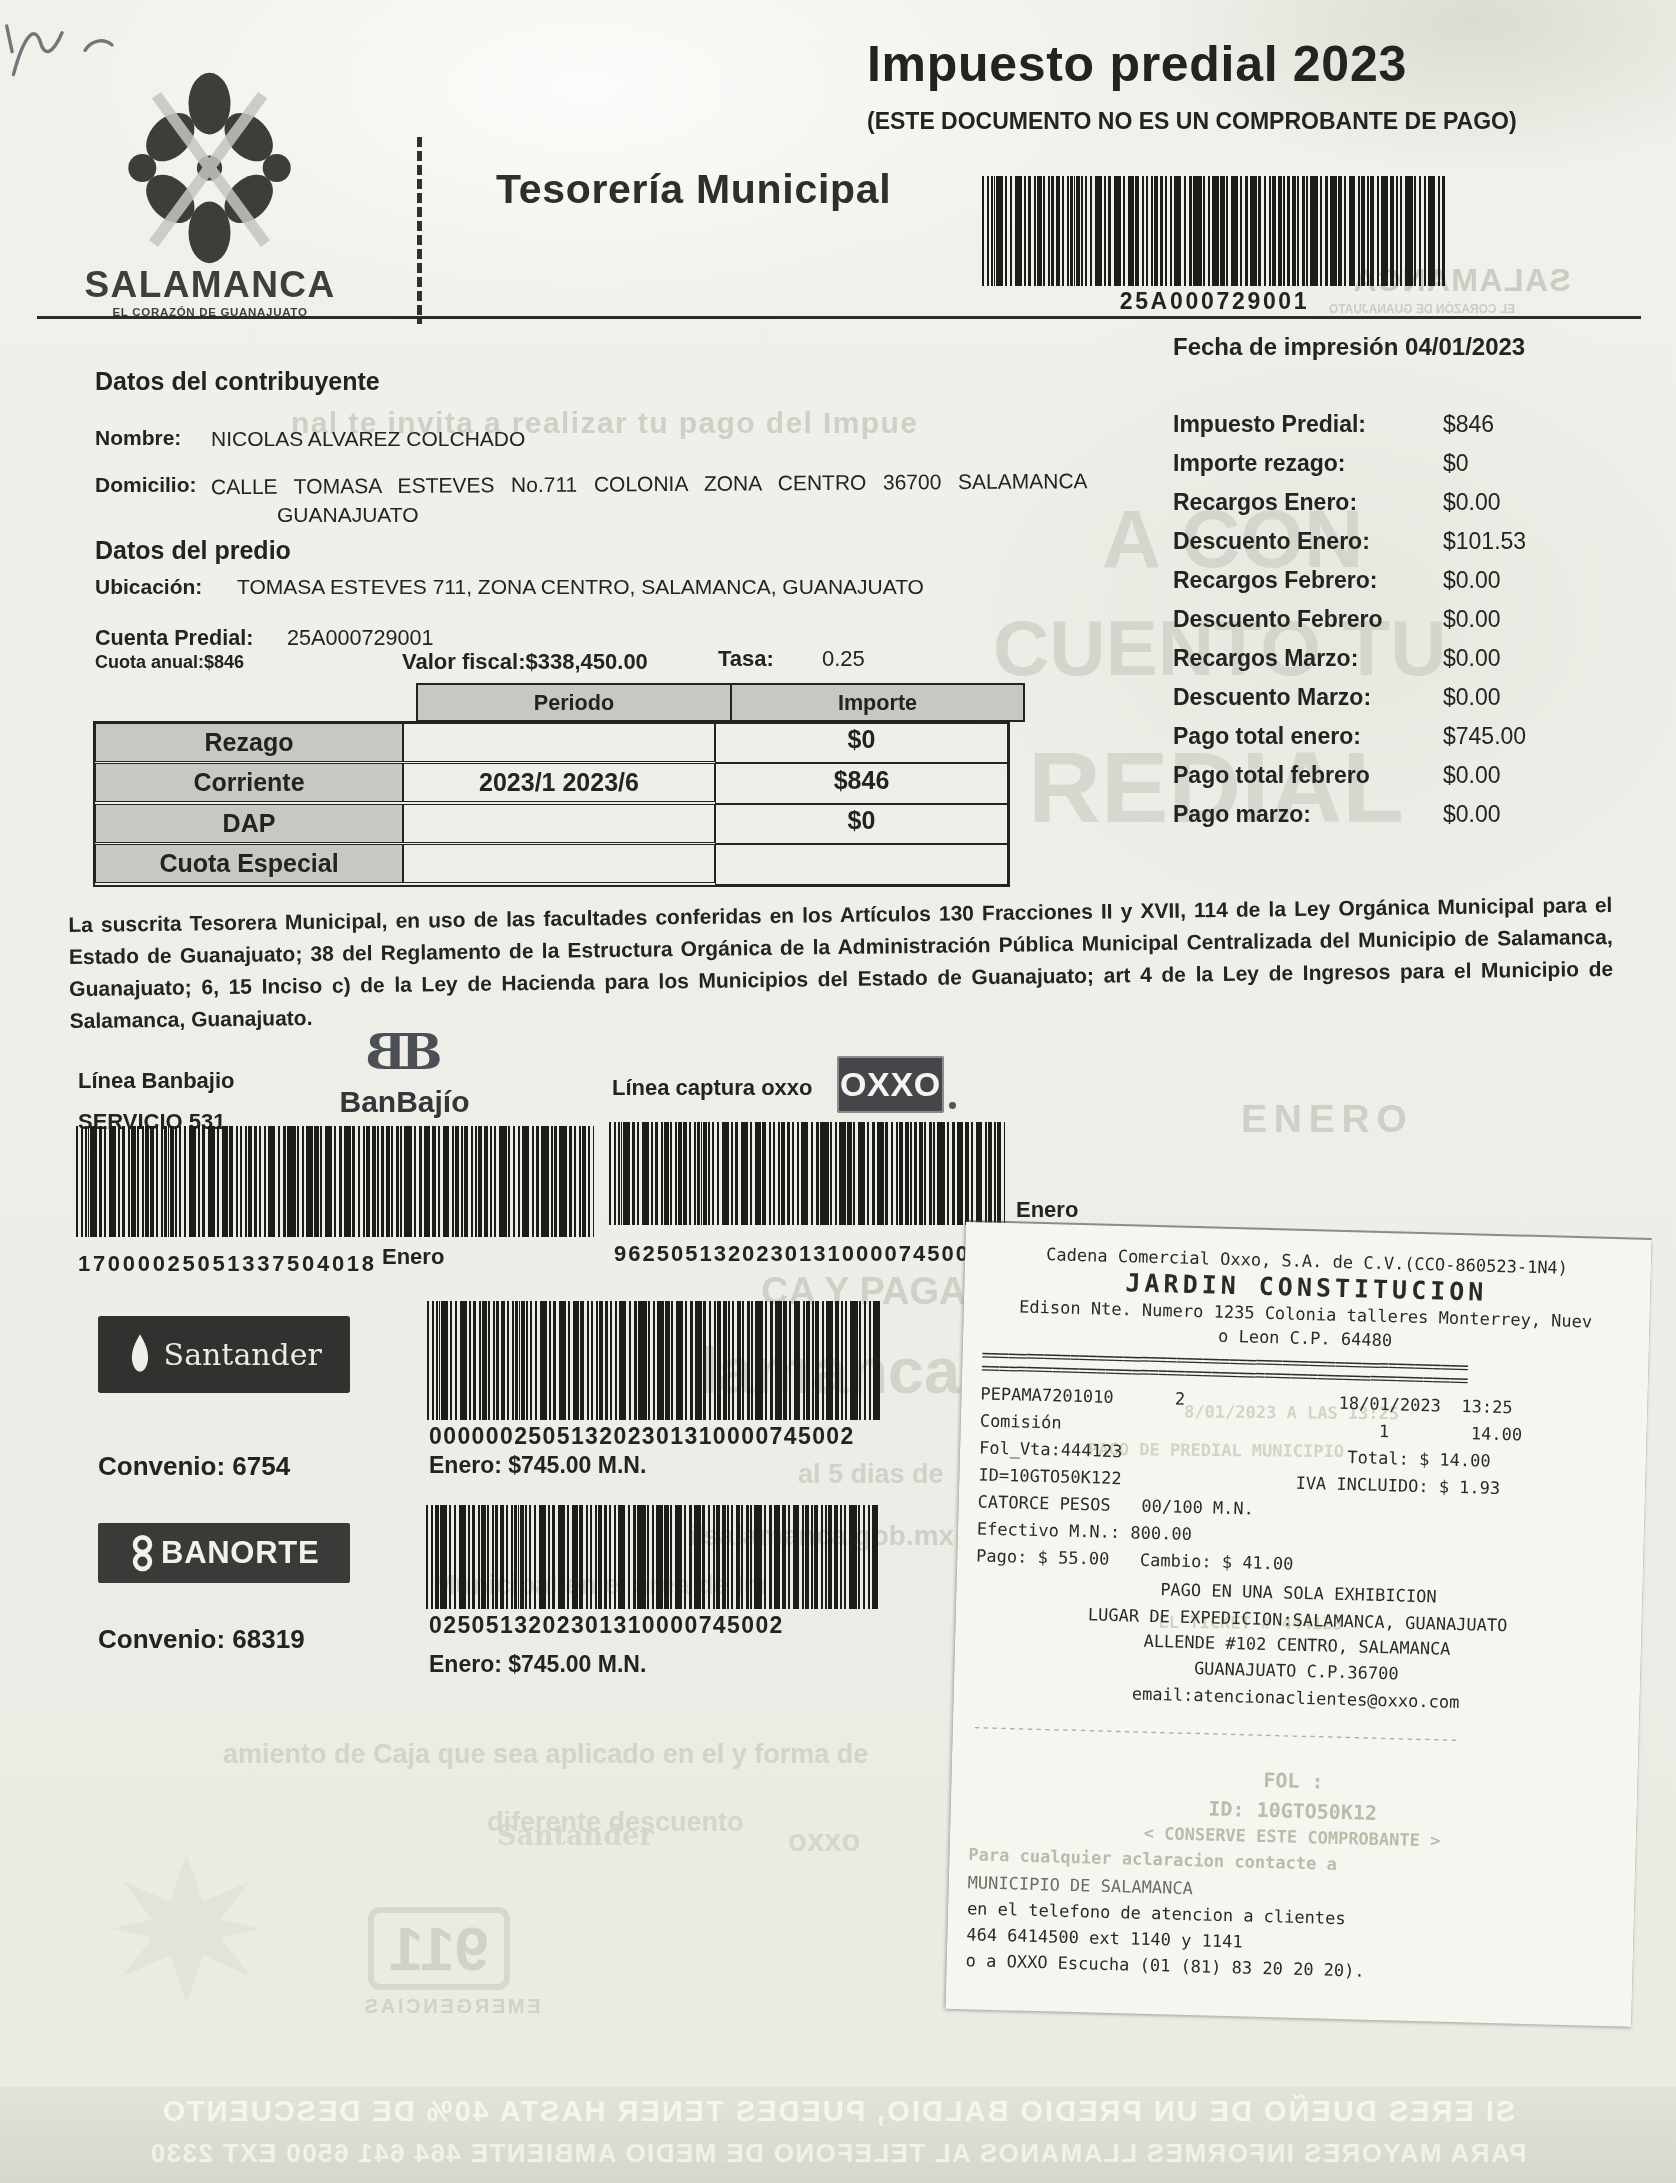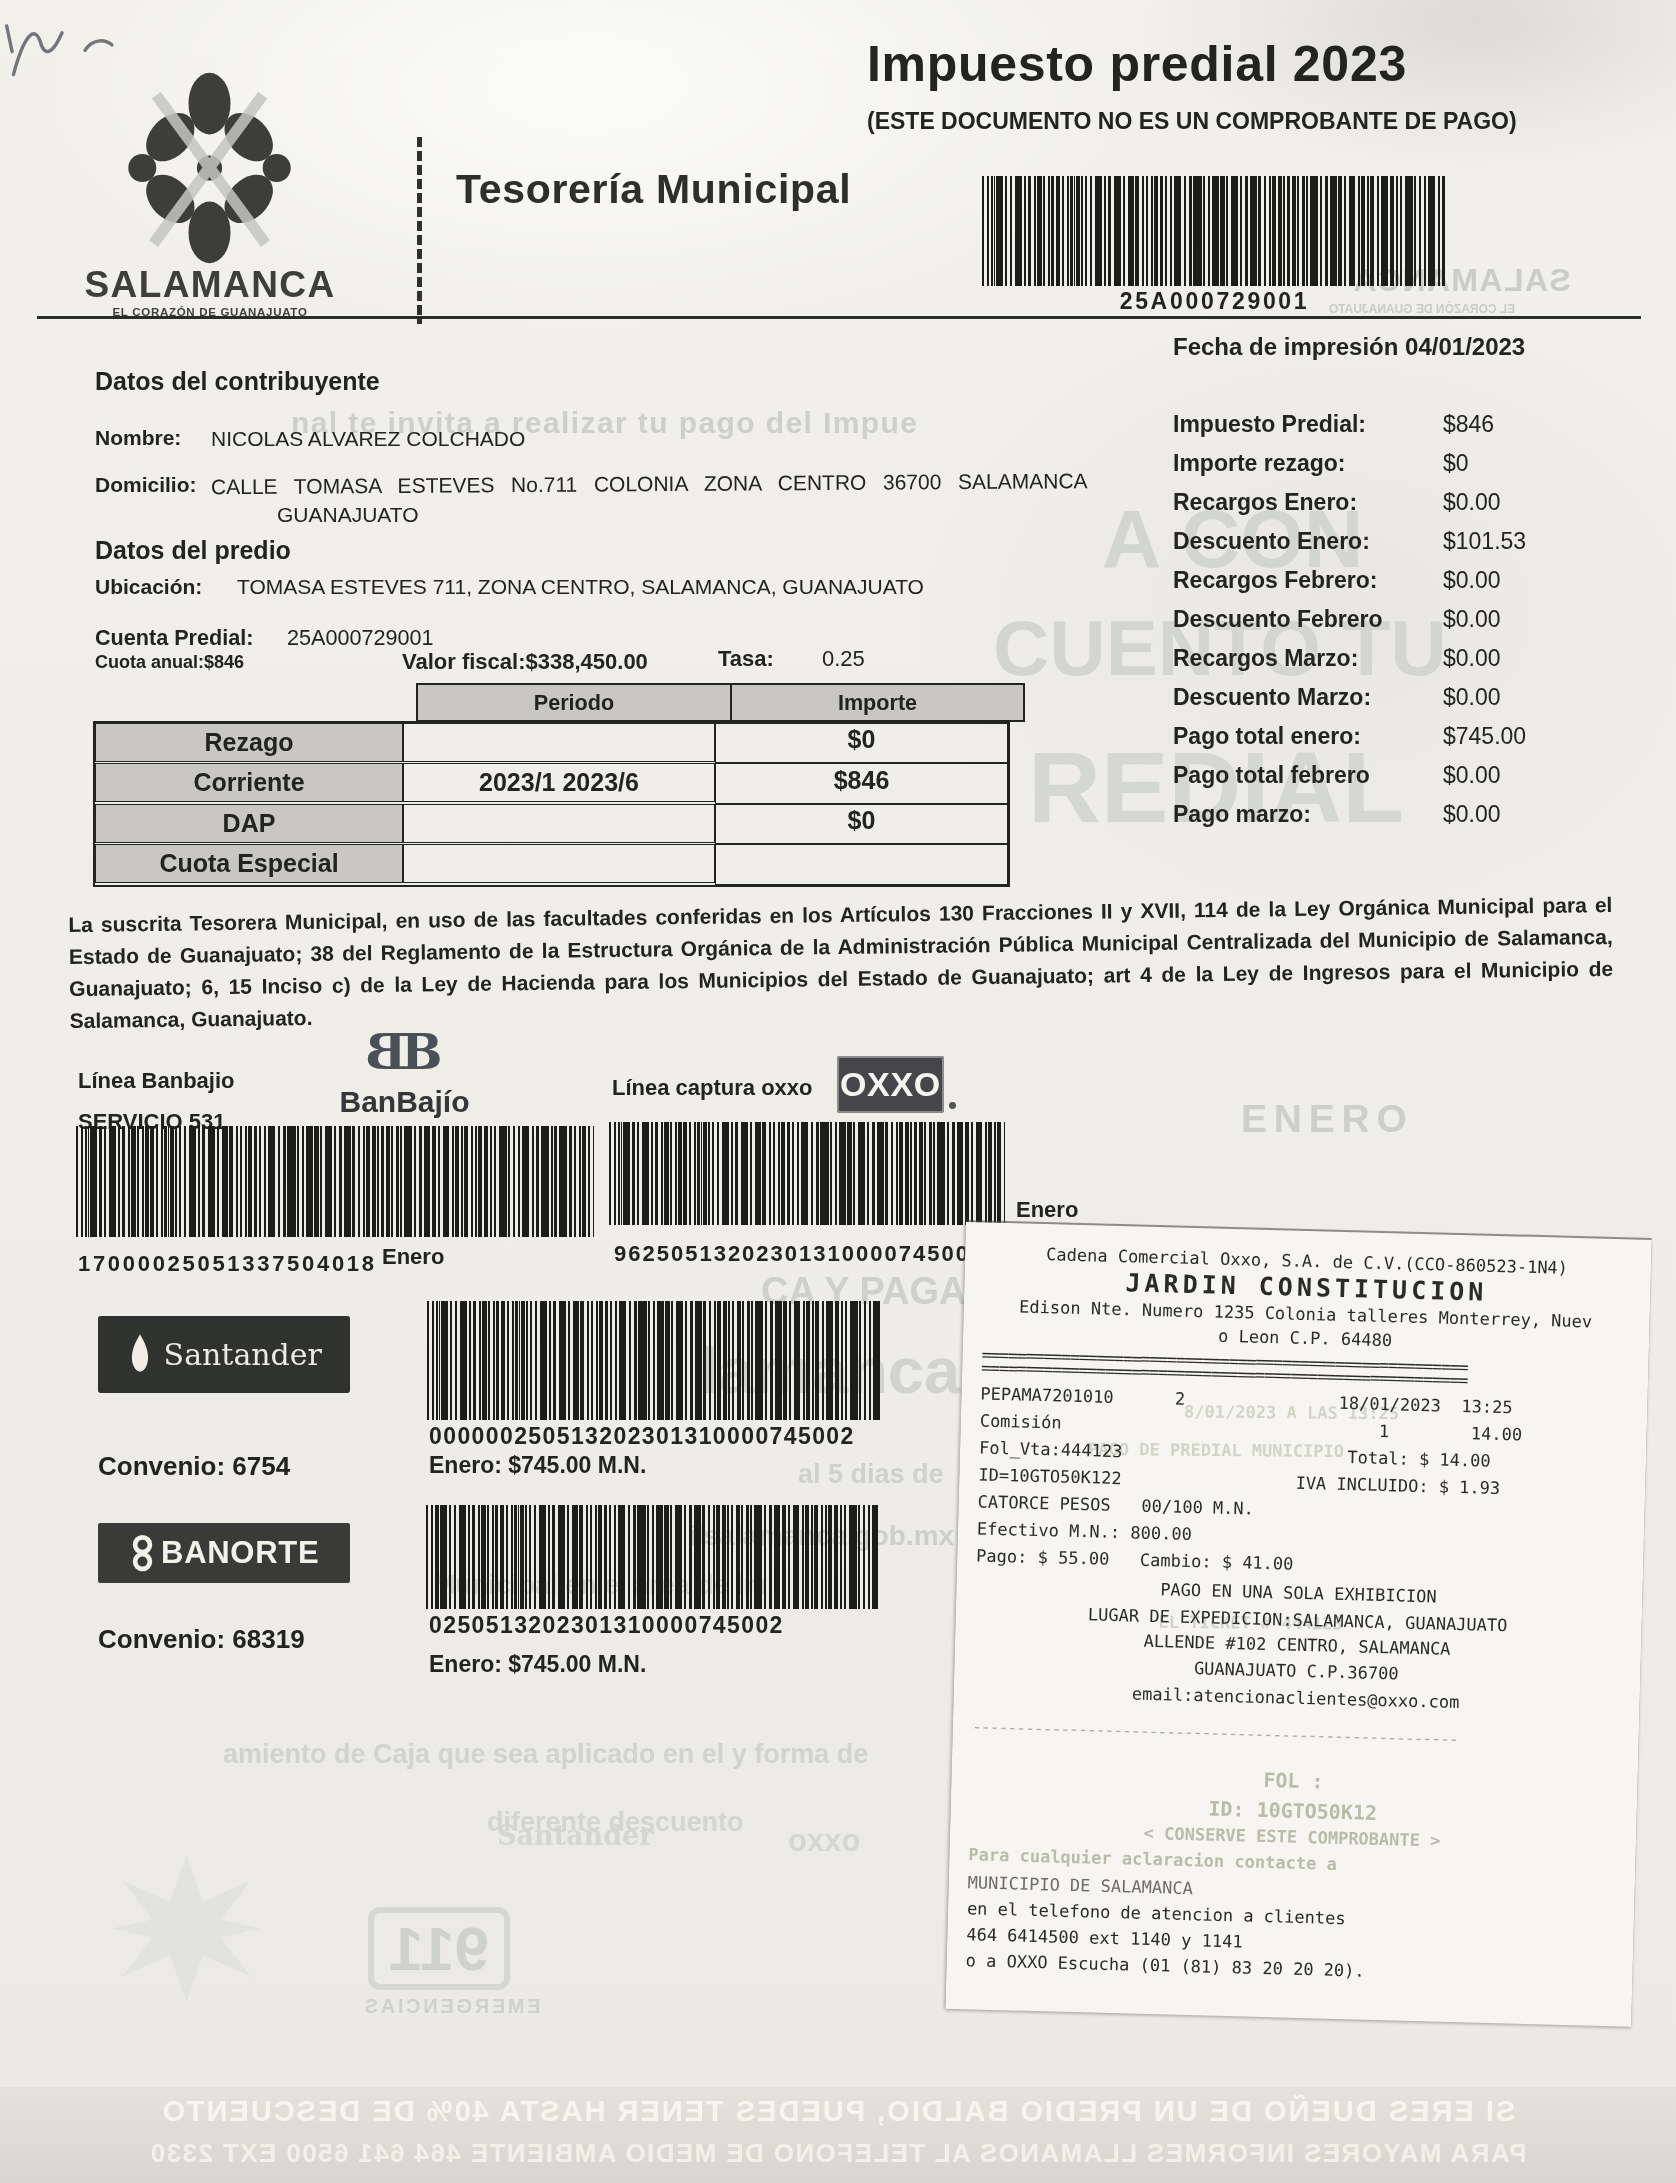--- a/index.html
+++ b/index.html
@@ -19,21 +19,21 @@
       repeating-linear-gradient(90deg,#1c1c19 0 1.4px,transparent 1.4px 11.5px),
       repeating-linear-gradient(90deg,transparent 0 15.6px,#1c1c19 15.6px 19.6px),
       repeating-linear-gradient(90deg,transparent 0 28px,#1c1c19 28px 30px);}
   
   #scribble{left:4px;top:6.8px;}
   #logo-diamond{left:125px;top:70px;}
   #logo-name{left:68px;top:264px;width:284px;text-align:center;font-size:37px;letter-spacing:1.4px;color:#3e3e3b;}
   #logo-tagline{left:68px;top:306px;width:284px;text-align:center;font-size:11.5px;letter-spacing:0.7px;color:#3e3e3b;}
   #vline{left:417px;top:137px;width:4.7px;height:187px;
     background:repeating-linear-gradient(#30302c 0 10px,transparent 10px 14px);}
-  #dept{left:456px;top:166px;font-size:41px;letter-spacing:0.7px;color:#2e2e2a;}
+  #dept{left:496px;top:166px;font-size:41px;letter-spacing:0.7px;color:#2e2e2a;}
   #title{left:867px;top:35px;font-size:50px;letter-spacing:0.7px;}
   #subtitle{left:867px;top:108px;font-size:23px;}
   #barcode-top{left:982px;top:176px;width:465px;height:110px;}
   #barcode-top-num{left:982px;top:288px;width:465px;text-align:center;font-size:23px;letter-spacing:2.7px;}
   #rule{left:37px;top:316px;width:1604px;height:3.4px;background:#2b2b27;}
   #fecha{left:1173px;top:333px;font-size:24px;}
   
   #sec-contrib{left:95px;top:367px;font-size:25px;}
   .flabel{font-size:21px;font-weight:bold;}
   .fvalue{font-size:21px;}

